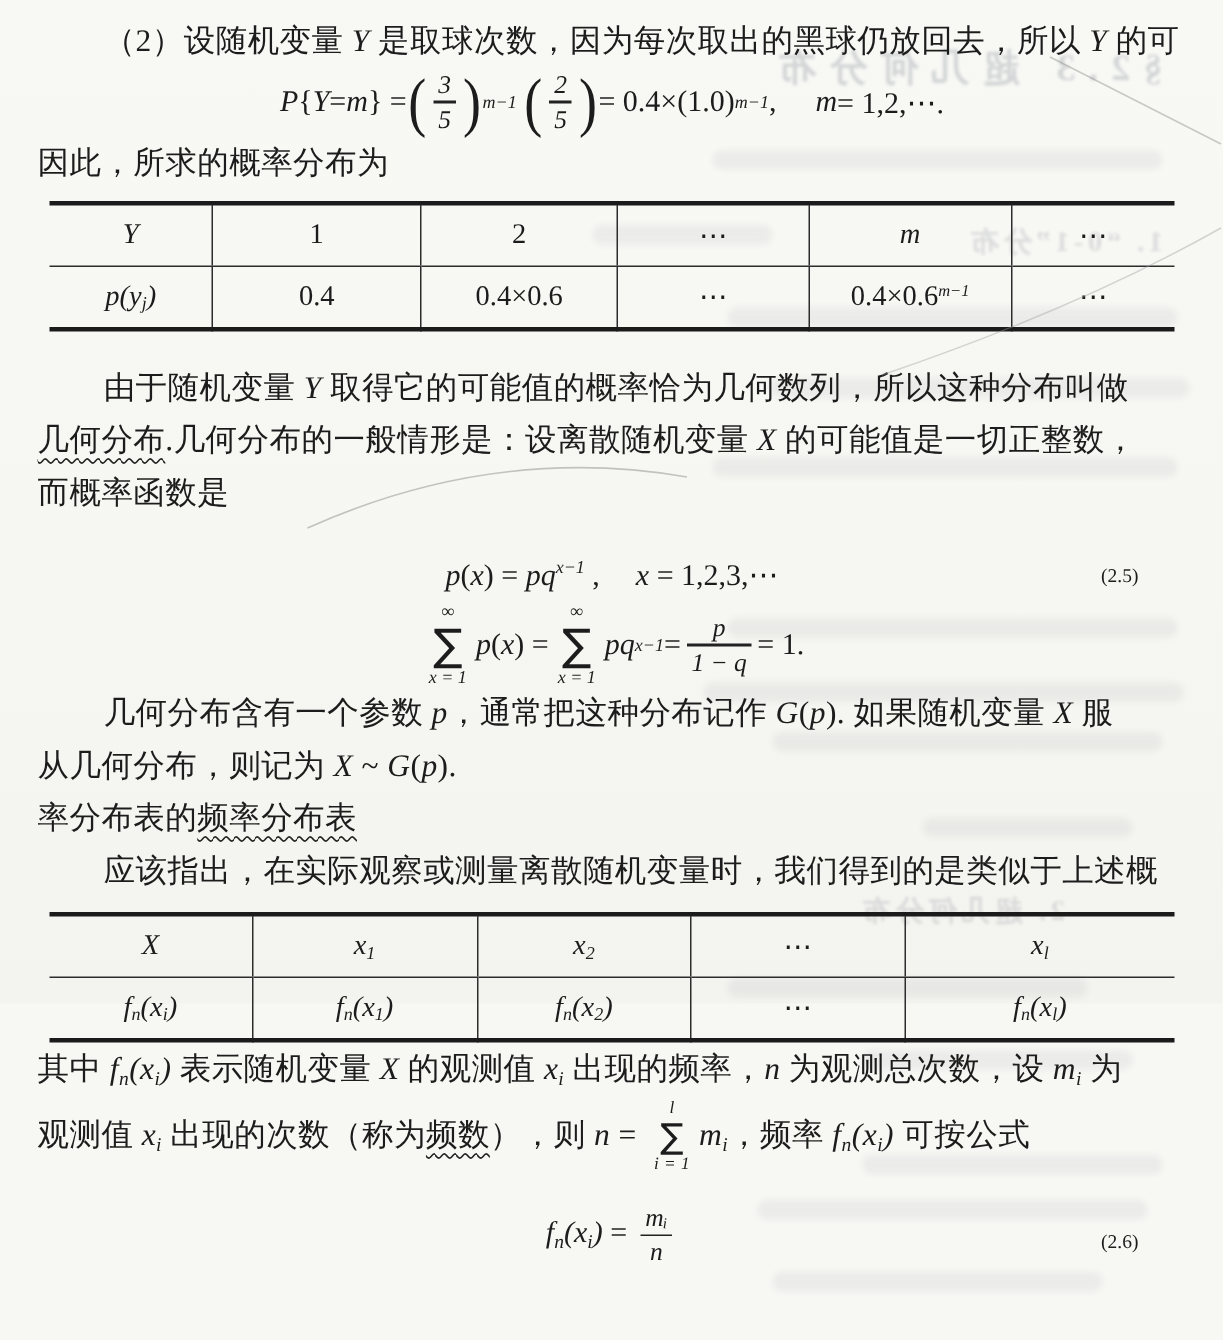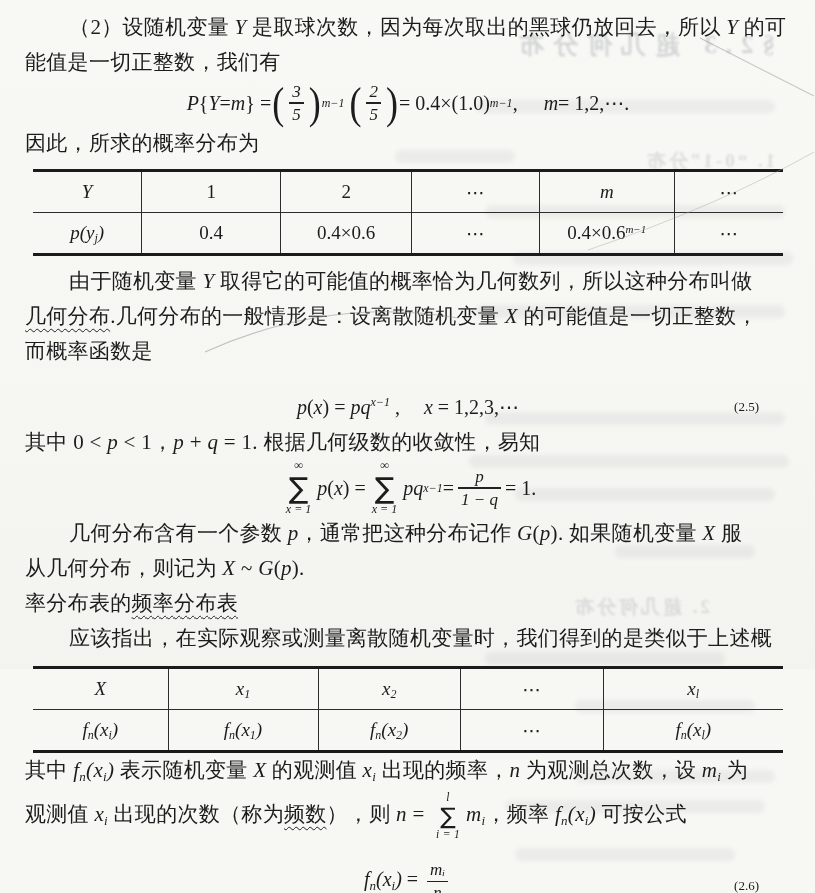--- a/index.html
+++ b/index.html
@@ -25,21 +25,21 @@
   .b7{top:455px;right:26px;width:320px;} .b8{top:488px;right:40px;width:260px;}
   .b9{top:545px;right:60px;width:140px;} .b10{top:652px;right:90px;width:240px;}
   .b11{top:700px;right:60px;width:180px;} .b12{top:770px;right:40px;width:200px;}
   .b13{top:800px;right:50px;width:260px;} .b14{top:848px;right:80px;width:220px;}
   .artifacts{position:absolute;left:0;top:0;z-index:2;pointer-events:none;}
   
   .content{position:relative;z-index:1;padding:10px 24px 0 25px;}
   .line{height:35px;line-height:35px;white-space:nowrap;font-size:21px;letter-spacing:.3px;}
   .line-tall{height:52px;line-height:52px;}
   .indent{text-indent:2.1em;}
-  .mt20{margin-top:8px;} .mt6{margin-top:0;}
+  .mt20{margin-top:20px;} .mt6{margin-top:0;}
   .mi{font-style:italic;}
   .wavy{text-decoration-line:underline;text-decoration-style:wavy;
     text-decoration-color:#222;text-decoration-thickness:1px;text-underline-offset:5px;}
   sub.msub{font-size:13px;font-style:italic;line-height:0;vertical-align:-4px;}
   sup.msup{font-size:12px;font-style:italic;line-height:0;vertical-align:8px;}
   .sp{display:inline-block;}
   
   .formula{display:flex;justify-content:center;align-items:center;font-size:20px;white-space:nowrap;}
   .f1{height:46px;}
   .fsum{height:56px;}
@@ -104,21 +104,20 @@
 
   <svg class="artifacts" width="815" height="893">
     <path d="M700,38 L814,96" stroke="#8d8d8d" stroke-width="1.1" fill="none" opacity="0.45"></path>
     <path d="M814,152 Q720,205 588,250" stroke="#9a9a9a" stroke-width="1" fill="none" opacity="0.4"></path>
     <path d="M205,352 Q330,296 458,318" stroke="#8d8d8d" stroke-width="1.1" fill="none" opacity="0.5"></path>
   </svg>
 
   <div class="content">
 
     <div class="line indent"><span>（2）设随机变量 </span><span class="mi">Y</span><span> 是取球次数，因为每次取出的黑球仍放回去，所以 </span><span class="mi">Y</span><span> 的可</span></div>
-    <div class="line"><span>能值是一切正整数，我们有</span></div>
 
     <div class="formula f1">
         <span class="mi">P</span>
         <span>{</span>
         <span class="mi">Y</span>
         <span> = </span>
         <span class="mi">m</span>
         <span>} = </span>
         <span class="bigp">(</span>
         <span class="frac">
@@ -169,21 +168,20 @@
 
     <div class="line indent mt20"><span>由于随机变量 </span><span class="mi">Y</span><span> 取得它的可能值的概率恰为几何数列，所以这种分布叫做</span></div>
     <div class="line"><span class="wavy">几何分布</span><span>.几何分布的一般情形是：设离散随机变量 </span><span class="mi">X</span><span> 的可能值是一切正整数，</span></div>
     <div class="line"><span>而概率函数是</span></div>
 
     <div class="formula-line">
       <span class="inner"><span class="mi">p</span><span>(</span><span class="mi">x</span><span>) = </span><span class="mi">pq</span><sup class="msup">x−1</sup><span> ,</span><span class="sp" style="width: 24px;"></span><span class="mi">x</span><span> = 1,2,3,⋯</span></span>
       <span class="eqtag">(2.5)</span>
     </div>
 
-    <div class="line"><span>其中 0 &lt; </span><span class="mi">p</span><span> &lt; 1，</span><span class="mi">p</span><span> + </span><span class="mi">q</span><span> = 1. 根据几何级数的收敛性，易知</span></div>
 
     <div class="formula fsum">
         <span class="sigma">
           <span class="slim">∞</span>
           <span class="sgl">∑</span>
           <span class="slim">x = 1</span>
         </span>
         <span class="mi">p</span>
         <span>(</span>
         <span class="mi">x</span>

